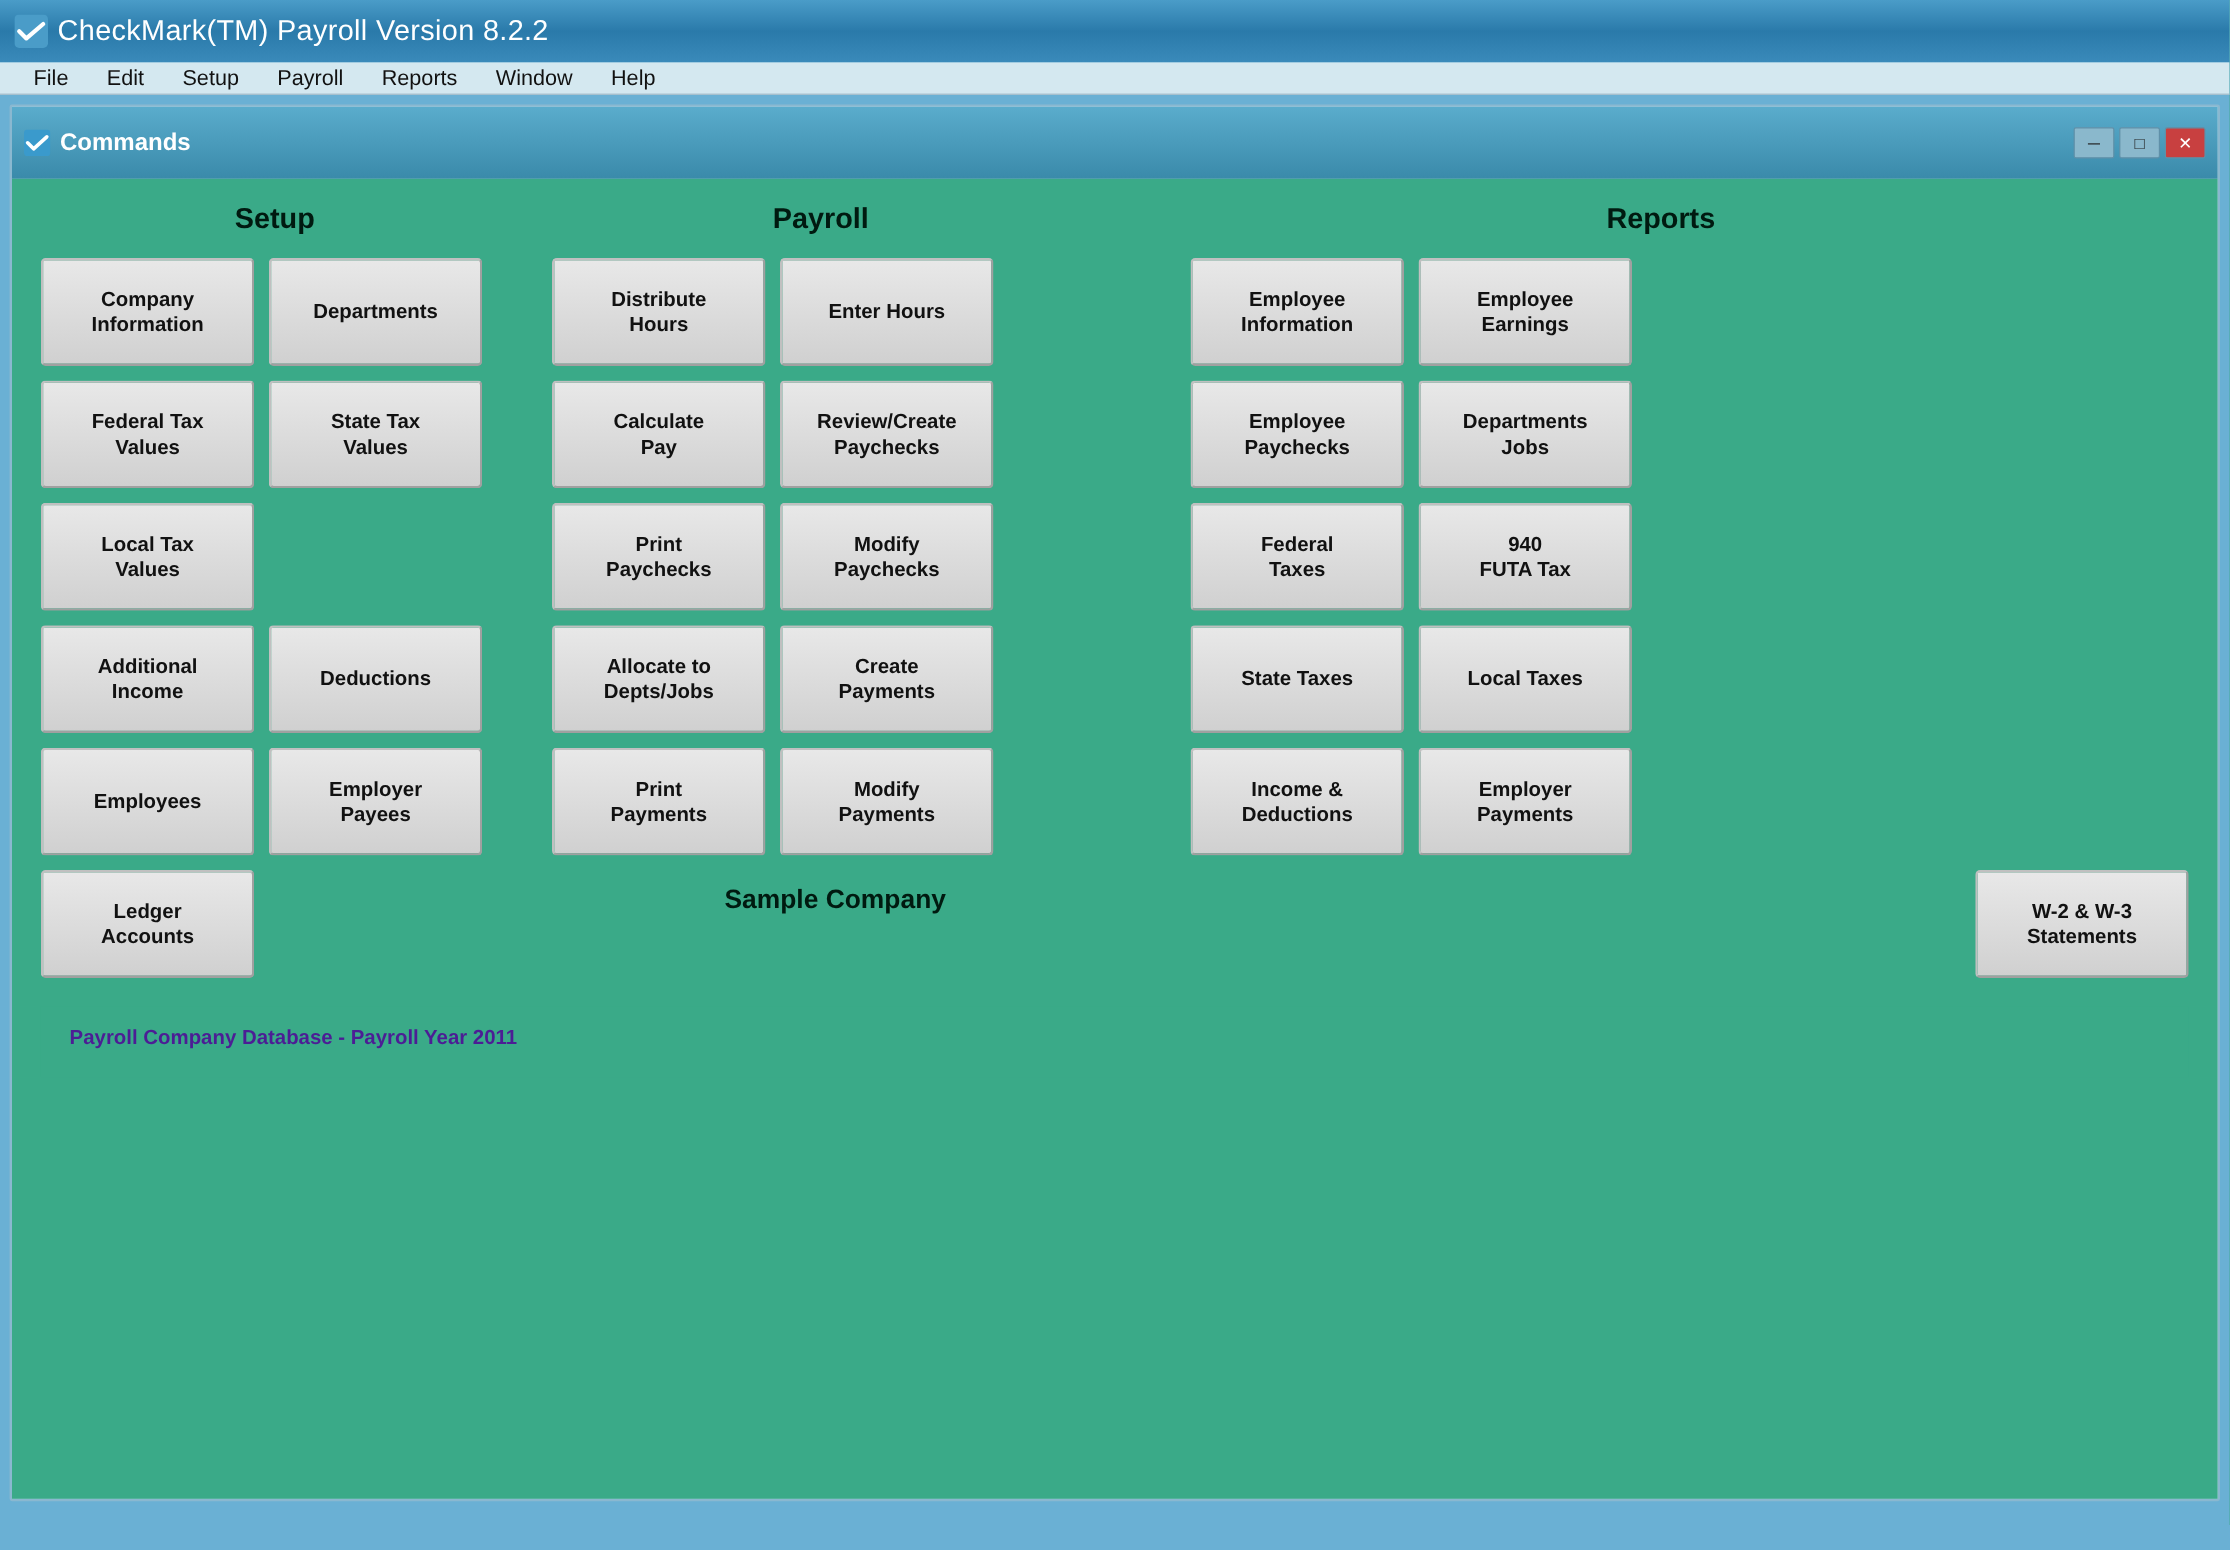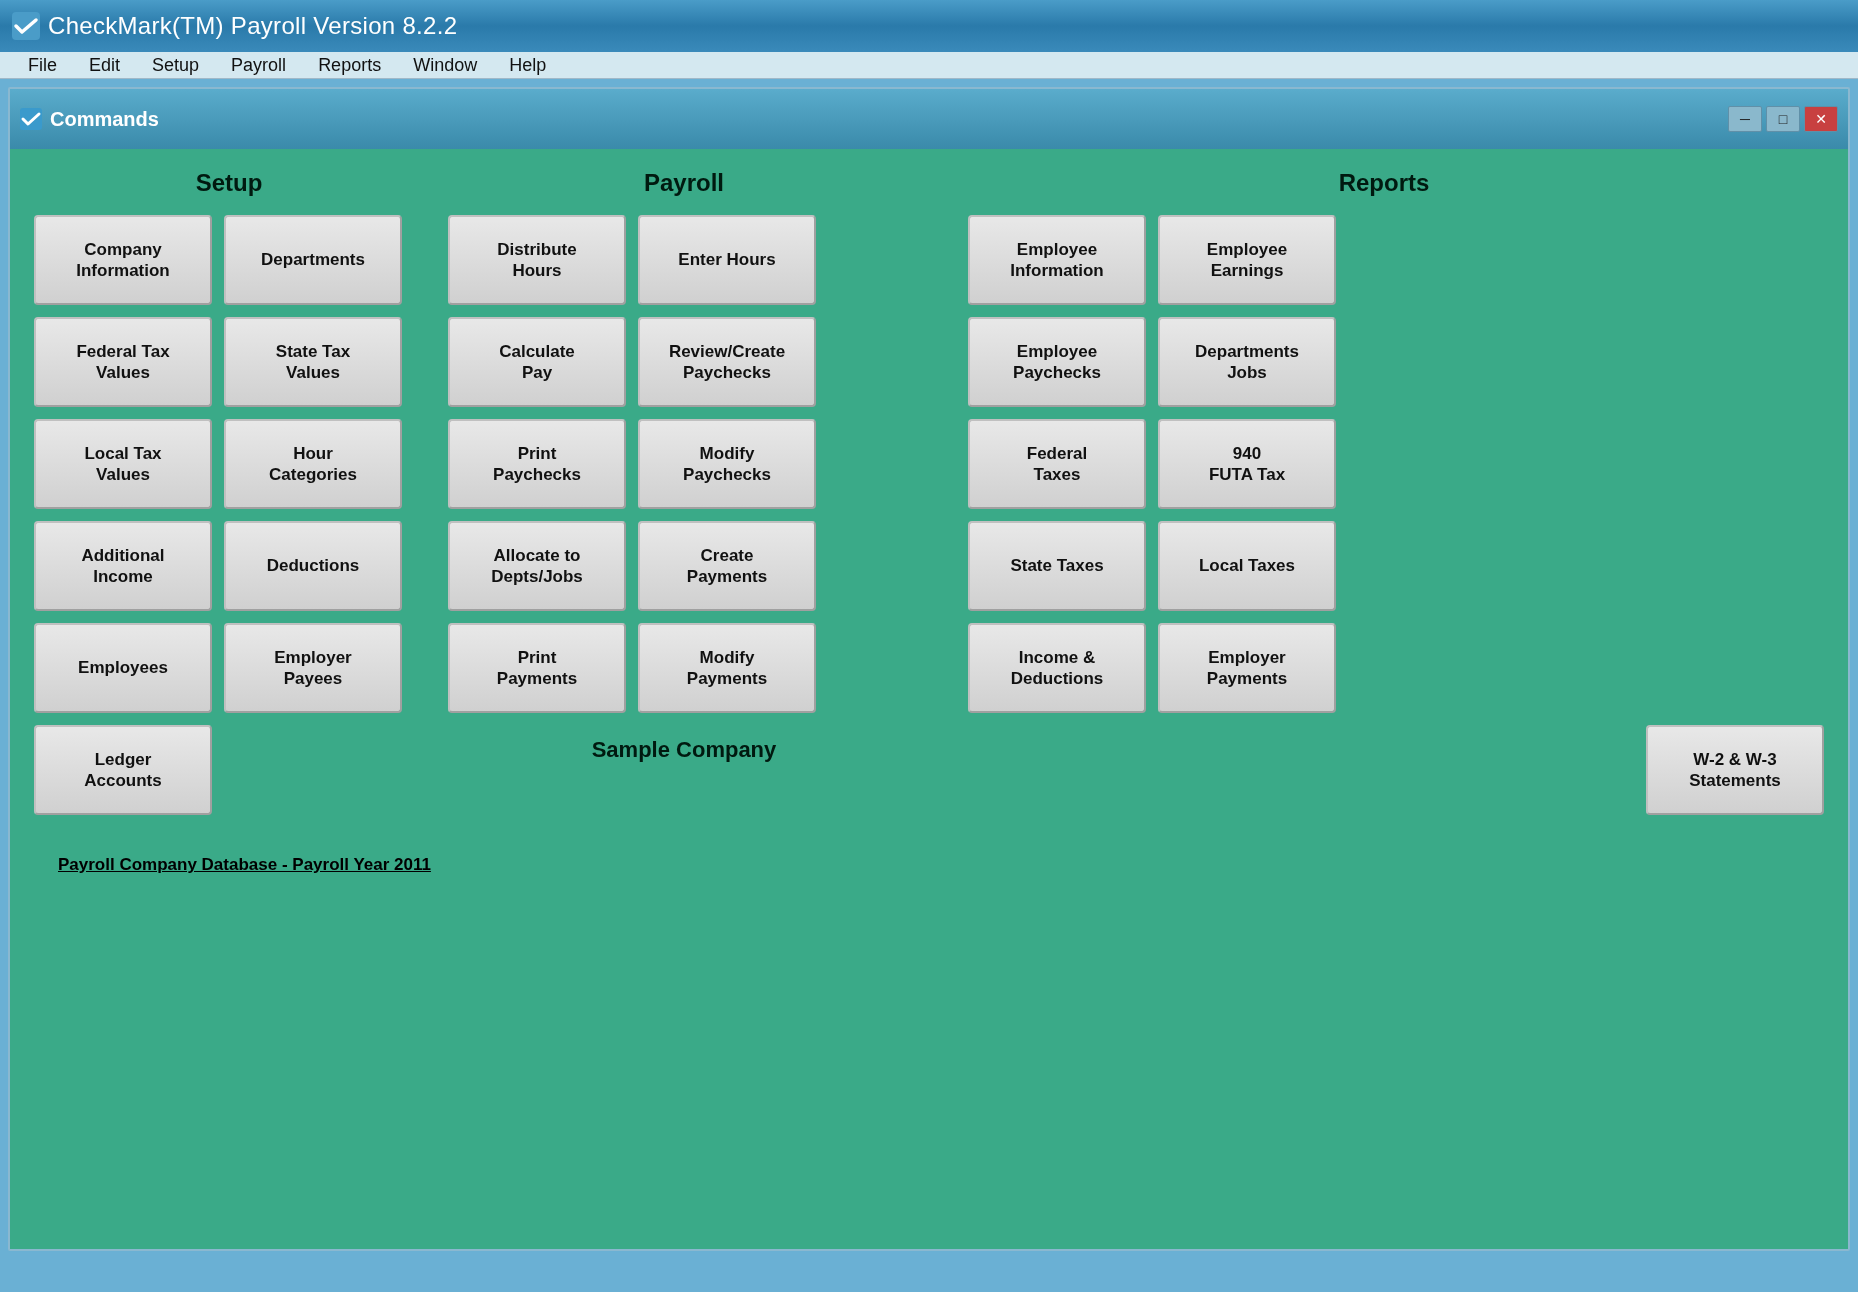--- a/index.html
+++ b/index.html
@@ -159,23 +159,22 @@
 
     
     .status-bar {
       background: #3aaa88;
       padding: 12px 24px 20px 24px;
       border-top: none;
     }
     .status-text {
       font-size: 17px;
       font-weight: 700;
-      color: #000000;
+      color: #4c1d95;
       line-height: 1.6;
-      text-decoration: underline;
     }
   </style>
 </head>
 <body>
 
 <div class="title-bar">
   <svg class="title-bar-icon" viewBox="0 0 28 28">
     <rect width="28" height="28" rx="4" fill="#4a9cc8"></rect>
     <polyline points="4,14 10,20 24,8" stroke="white" stroke-width="3.5" fill="none" stroke-linecap="round" stroke-linejoin="round"></polyline>
   </svg>
@@ -209,37 +208,36 @@
   </div>
 
   <div class="commands-panel">
 
     <div style="display:grid; grid-template-columns: 390px 520px 1fr; margin-bottom: 18px;">
       <div class="col-header">Setup</div>
       <div class="col-header">Payroll</div>
       <div class="col-header">Reports</div>
     </div>
 
-    <div style="display:grid; grid-template-columns: 390px 520px 1fr; gap: 0;">
+    <div style="display:grid; grid-template-columns: 390px 520px 1fr; gap: 12px;">
 
       <div class="section">
 
         <div class="btn-row">
           <button class="cmd-btn">Company<br>Information</button>
           <button class="cmd-btn">Departments</button>
         </div>
 
         <div class="btn-row">
           <button class="cmd-btn">Federal Tax<br>Values</button>
           <button class="cmd-btn">State Tax<br>Values</button>
         </div>
 
         <div class="btn-row">
           <button class="cmd-btn">Local Tax<br>Values</button>
-          <button class="cmd-btn">Hour<br>Categories</button>
         </div>
 
         <div class="btn-row">
           <button class="cmd-btn">Additional<br>Income</button>
           <button class="cmd-btn">Deductions</button>
         </div>
 
         <div class="btn-row">
           <button class="cmd-btn">Employees</button>
           <button class="cmd-btn">Employer<br>Payees</button>

